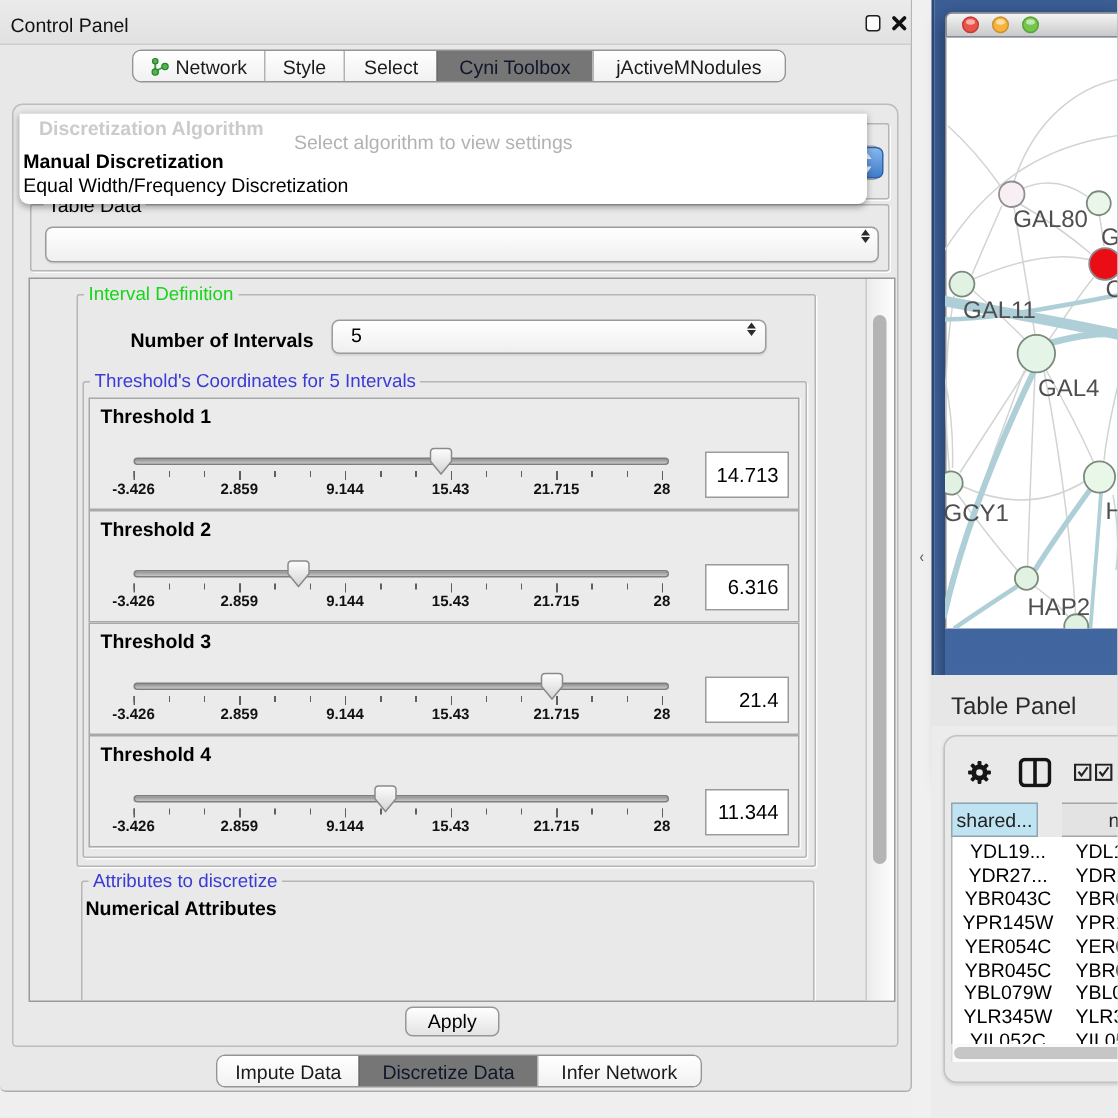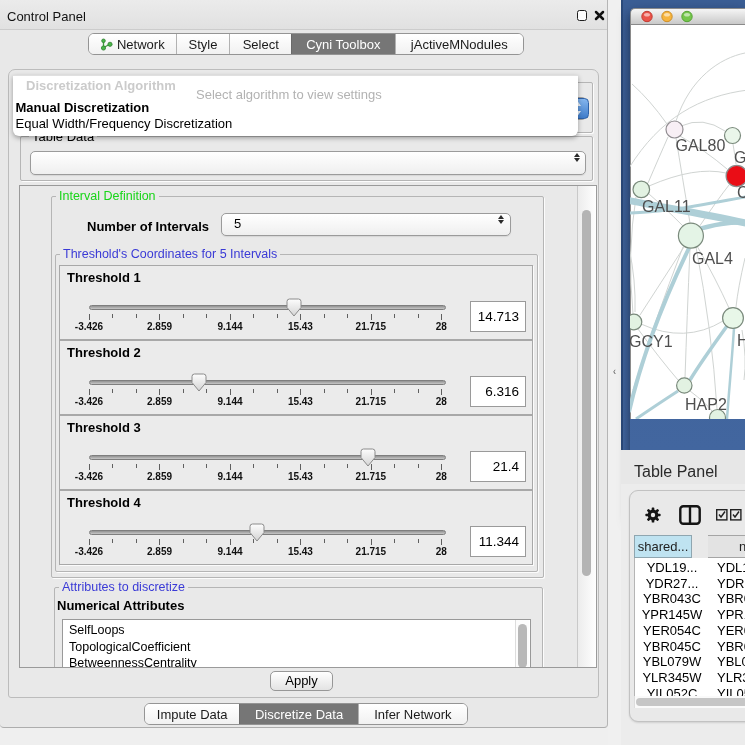--- a/index.html
+++ b/index.html
@@ -3,21 +3,21 @@
 <meta charset="utf-8">
 <style>
 html,body{margin:0;padding:0;}
 body{width:745px;height:745px;position:relative;overflow:hidden;background:#efefef;font-family:"Liberation Sans",sans-serif;}
 .abs{position:absolute;}
 .etch{border:1px solid #b5b5b5;box-shadow:1px 1px 0 rgba(255,255,255,.85);border-radius:2px;}
 .gtitle{position:absolute;background:#e9e9e9;padding:0 3px;line-height:13px;font-size:12.5px;}
 .seg{display:flex;border:1px solid #949494;border-radius:6px;overflow:hidden;background:#fff;font-size:13px;color:#1a1a1a;}
 .seg>div{display:flex;align-items:center;justify-content:center;background:linear-gradient(#ffffff,#f1f1f1);border-left:1px solid #b2b2b2;}
 .seg>div:first-child{border-left:none;}
-.seg>div.sel{background:#767676;color:#ffffff;border-left-color:#6a6a6a;}
+.seg>div.sel{background:#767676;color:#0f172a;border-left-color:#6a6a6a;}
 .combo{position:absolute;background:linear-gradient(#ffffff,#efefef);border:1px solid #9b9b9b;border-radius:5px;box-shadow:0 1px 1px rgba(0,0,0,.08);}
 .updn{position:absolute;width:8px;height:9px;}
 .updn:before,.updn:after{content:"";position:absolute;left:0;border-left:3.5px solid transparent;border-right:3.5px solid transparent;}
 .updn:before{top:0;border-bottom:4px solid #2b2b2b;}
 .updn:after{bottom:0;border-top:4px solid #2b2b2b;}
 .tpanel{position:absolute;left:39px;width:472px;height:73px;background:#ebebeb;border:1px solid #a8a8a8;box-shadow:1px 1px 0 rgba(255,255,255,.8);}
 .tpanel .tl{position:absolute;left:7px;top:4px;font-size:13px;font-weight:bold;color:#000;}
 .track{position:absolute;left:29px;top:39.5px;width:357px;height:5px;background:linear-gradient(#919191,#c7c7c7);border:1px solid #7e7e7e;border-radius:3px;box-sizing:border-box;}
 .tickminor{position:absolute;left:28.5px;top:48px;width:354px;height:4px;background:repeating-linear-gradient(to right,#5f5f5f 0,#5f5f5f 1px,transparent 1px,transparent 23.483px);}
 .tickmajor{position:absolute;left:28.5px;top:48px;width:354px;height:6.5px;background:repeating-linear-gradient(to right,#5f5f5f 0,#5f5f5f 1px,transparent 1px,transparent 70.45px);}
@@ -165,25 +165,20 @@
                 </linearGradient>
               </defs>
               <path d="M1.5,3.5 Q1.5,1 4,1 L13,1 Q15.5,1 15.5,3.5 L15.5,9.5 L8.5,18 L1.5,9.5 Z" fill="url(#tg3)" stroke="#8a8a8a" stroke-width="1"></path>
             </svg></div>
         <div class="vbox">11.344</div>
       </div>
 
       <div class="abs etch" style="left:34px;top:401px;width:487px;height:84px;"></div>
       <div class="gtitle" style="left:39px;top:395px;color:#3a3ad6;">Attributes to discretize</div>
       <div class="abs" style="left:37px;top:412px;font-size:13px;font-weight:bold;color:#000;">Numerical Attributes</div>
-      <div class="abs" style="left:42px;top:433px;width:467px;height:48px;background:#fff;border:1px solid #999;font-size:12.5px;color:#000;">
-        <div style="padding-left:6px;line-height:16.5px;padding-top:2px;">SelfLoops<br>TopologicalCoefficient<br>BetweennessCentrality</div>
-        <div class="abs" style="right:1px;top:0;width:13px;height:48px;background:#fcfcfc;border-left:1px solid #ddd;"></div>
-        <div class="abs" style="right:3px;top:4px;width:9px;height:44px;background:#b8b8b8;border-radius:4.5px;"></div>
-      </div>
     </div>
 
     <div class="abs" style="left:557px;top:0;width:19px;height:481px;background:linear-gradient(to right,#ececec,#ffffff);border-left:1px solid #c9c9c9;"></div>
     <div class="abs" style="left:562px;top:24px;width:9px;height:366px;background:#b4b4b4;border-radius:4.5px;"></div>
   </div>
 
   <div class="abs" style="left:270px;top:671px;width:63px;height:20px;background:linear-gradient(#ffffff,#e3e3e3);border:1px solid #979797;border-radius:5px;box-sizing:border-box;text-align:center;font-size:13px;line-height:18px;color:#000;">Apply</div>
 
   <div class="seg abs" style="left:144px;top:703px;width:322px;height:20px;">
     <div style="width:95px;">Impute Data</div>

